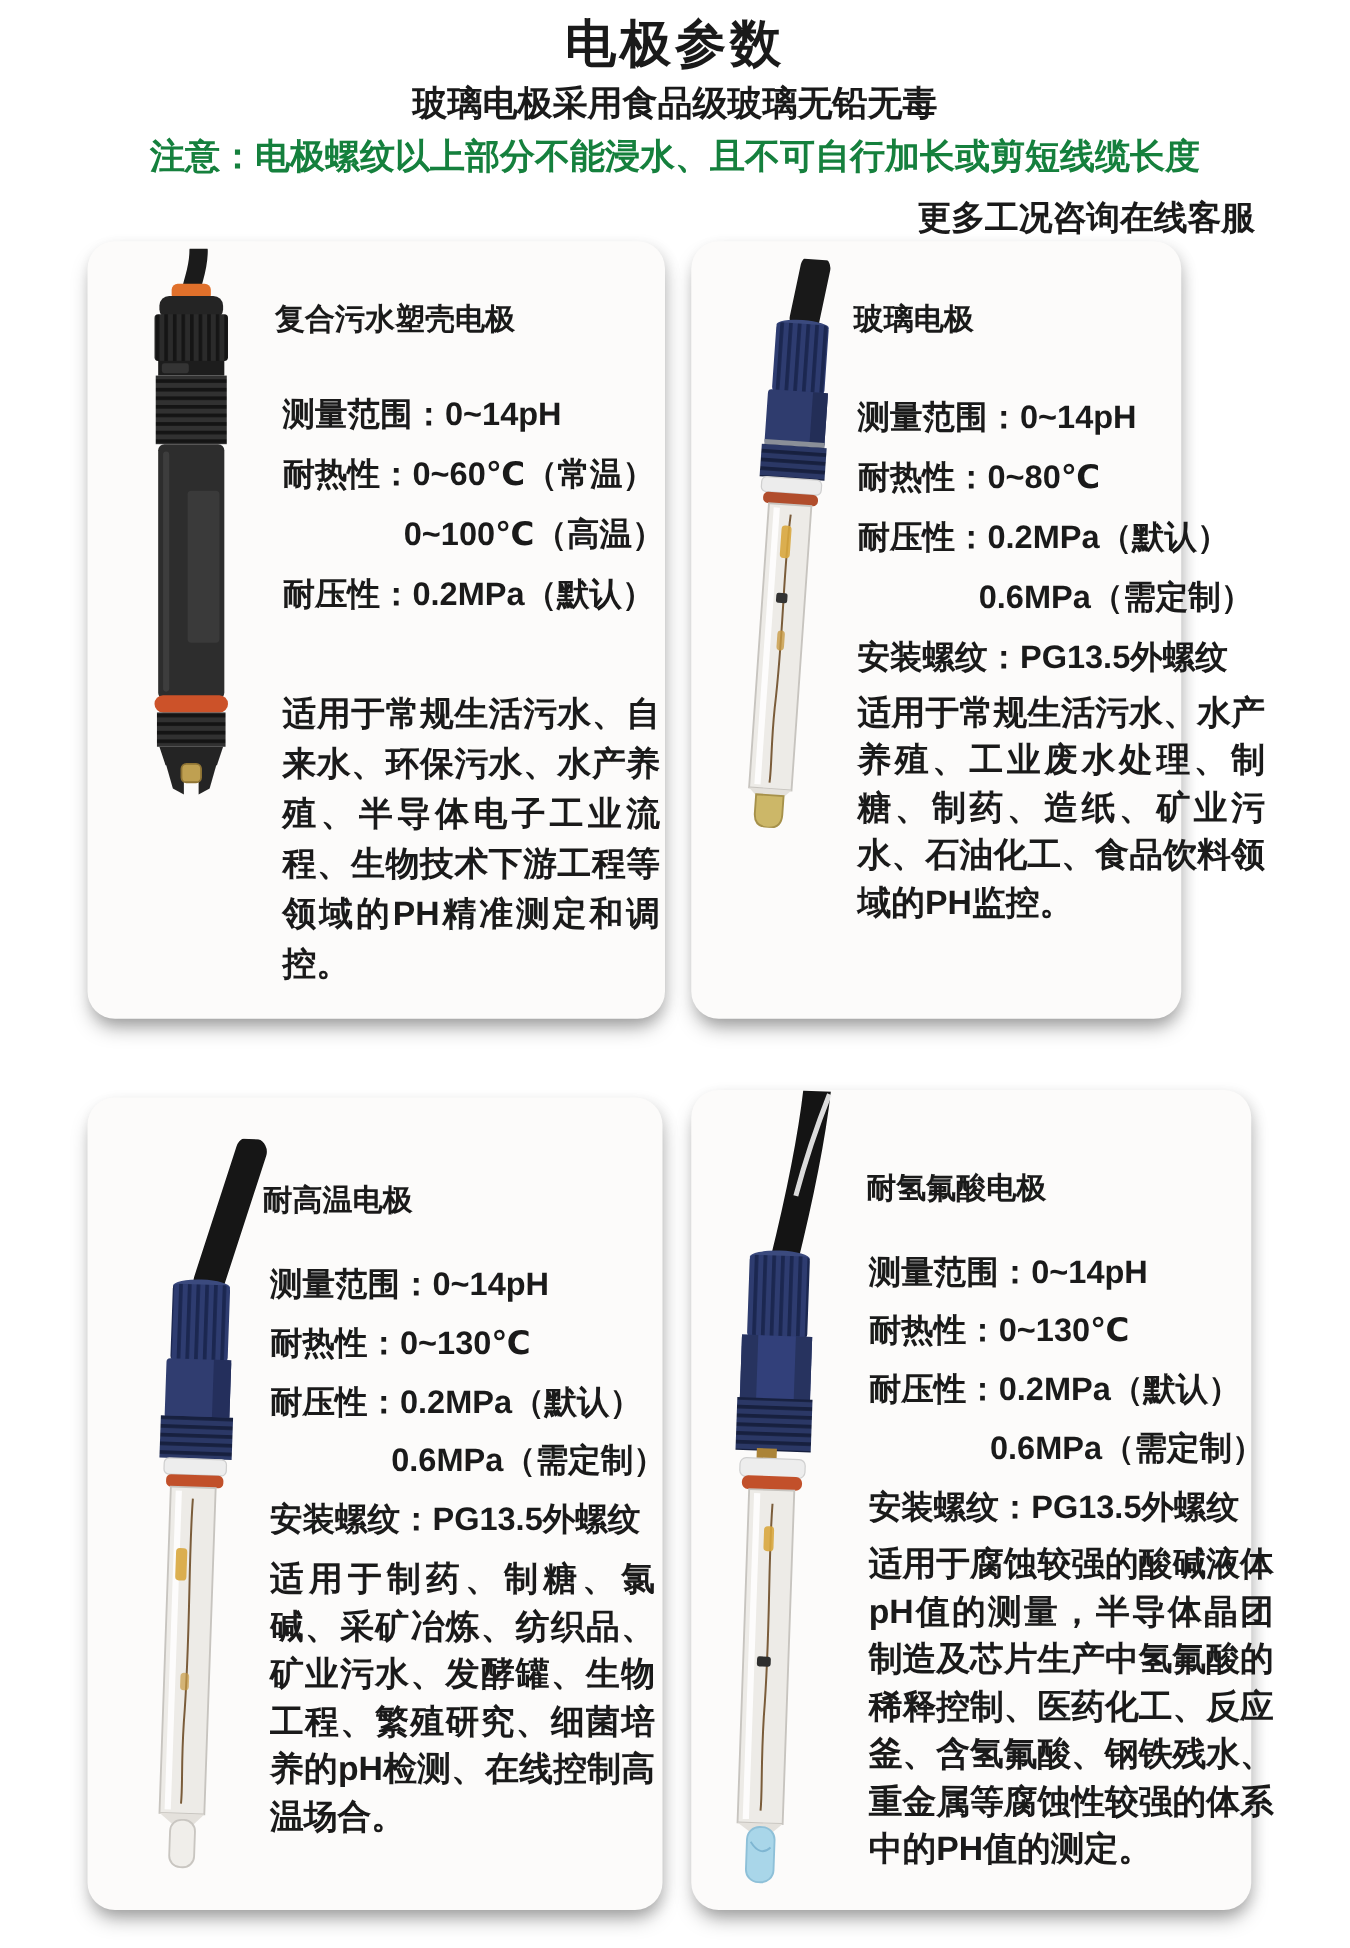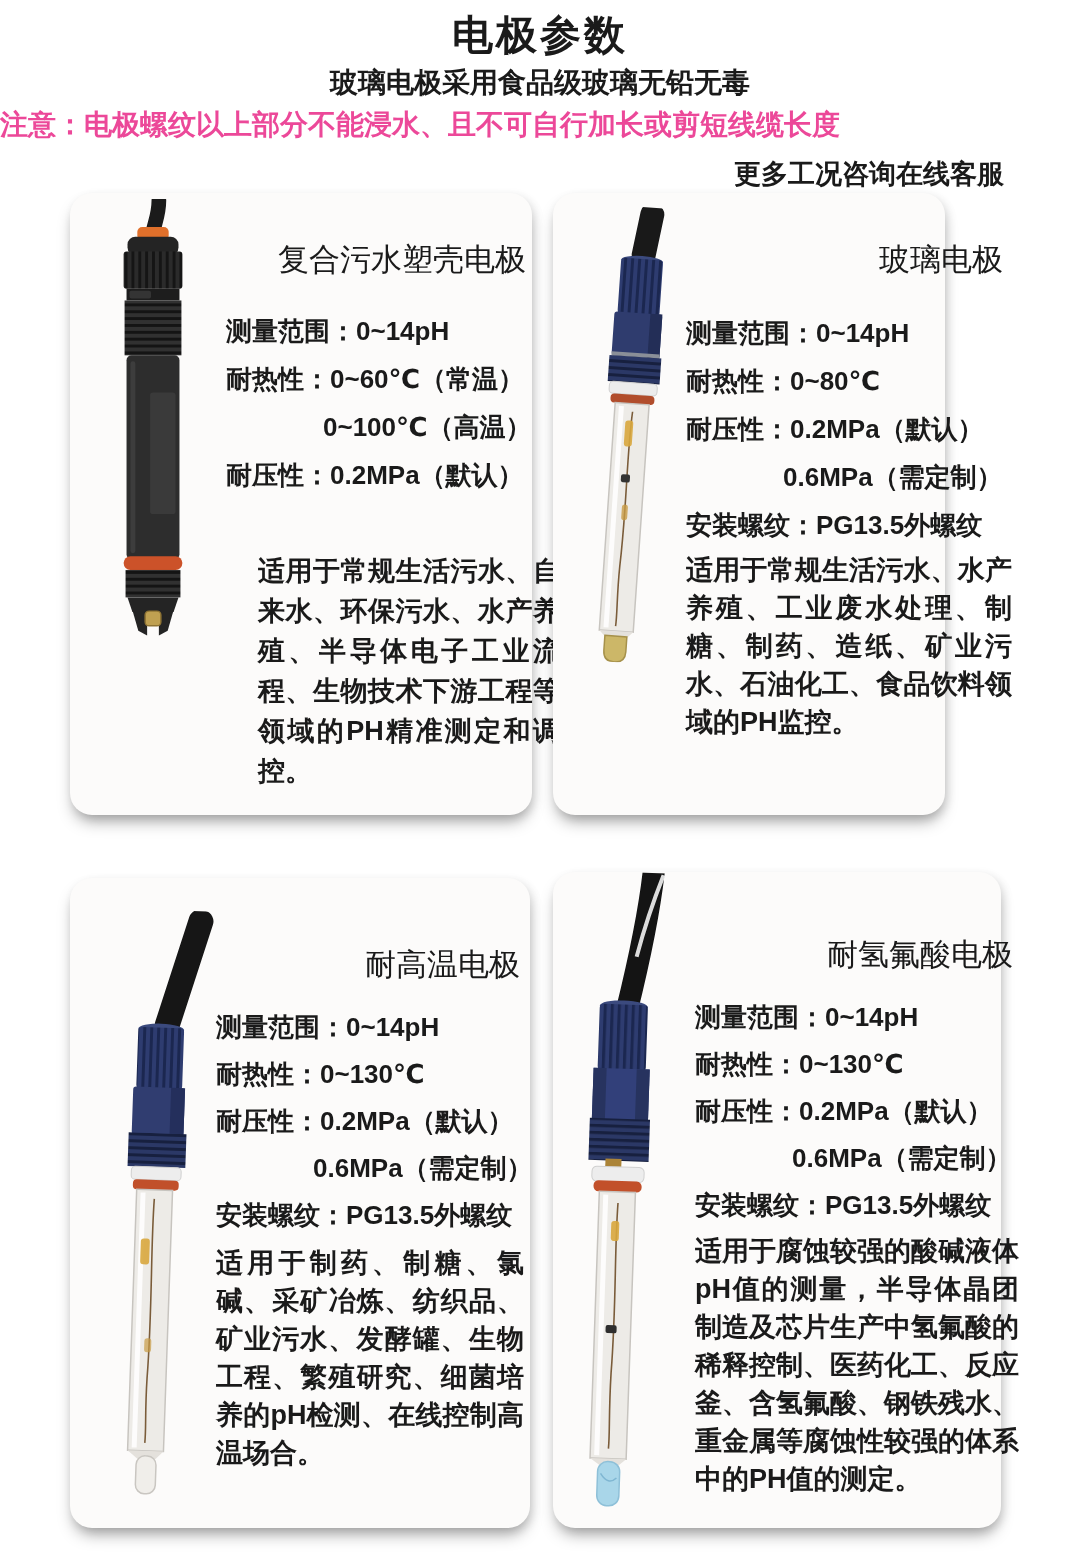--- a/index.html
+++ b/index.html
@@ -2,26 +2,26 @@
 <html><head>
 <meta charset="utf-8">
 <style>
   html,body{margin:0;padding:0;background:#ffffff;}
   .page{position:relative;width:1080px;height:1558px;background:#ffffff;overflow:hidden;
         font-family:"Liberation Sans","DejaVu Sans",sans-serif;color:#1a1a1a;border-radius:21px;}
   .hdr-title{position:absolute;top:8px;left:0;width:100%;text-align:center;
              font-size:41px;font-weight:700;letter-spacing:3px;}
   .hdr-sub{position:absolute;top:64px;left:0;width:100%;text-align:center;
            font-size:28px;font-weight:700;}
-  .hdr-warning{position:absolute;top:106px;left:0;width:100%;
-               font-size:28px;font-weight:700;color:#ec4899;}
+  .hdr-warning{position:absolute;top:106px;left:0;width:100%;text-align:center;
+               font-size:28px;font-weight:700;color:#15803d;}
   .hdr-service{position:absolute;top:156px;right:76px;font-size:27px;font-weight:700;}
   .card{position:absolute;background:#fcfbfa;border-radius:22px;
         box-shadow:0 10px 16px -4px rgba(0,0,0,0.35),3px 3px 10px rgba(0,0,0,0.10);}
-  .card-title{position:absolute;font-size:31px;font-weight:400;text-align:right;white-space:nowrap;}
+  .card-title{position:absolute;font-size:24px;font-weight:700;text-align:left;white-space:nowrap;}
   .specs{position:absolute;}
   .spec{font-size:26px;font-weight:700;white-space:nowrap;}
   .spec.indent{padding-left:97px;}
   .desc{position:absolute;font-size:27px;font-weight:700;text-align:justify;
         line-height:40px;word-break:break-all;}
   .electrode{position:absolute;}
 </style>
 </head>
 <body>
 
@@ -61,21 +61,21 @@
       <path d="M56 418 L71 418 L65 439 L56 444 Z" fill="#242424"></path>
       <rect x="42" y="419" width="16" height="15" rx="4" fill="#bfa051" stroke="#8f7434" stroke-width="1.5"></rect>
     </svg>
     <div class="card-title" style="left:150px;top:46px;width:306px;">复合污水塑壳电极</div>
     <div class="specs" style="left:156px;top:114px;line-height:48px;">
       <div class="spec">测量范围：0~14pH</div>
       <div class="spec">耐热性：0~60℃（常温）</div>
       <div class="spec indent">0~100℃（高温）</div>
       <div class="spec">耐压性：0.2MPa（默认）</div>
     </div>
-    <div class="desc" style="left:156px;top:358px;width:302px;margin-left:32px;">适用于常规生活污水、自来水、环保污水、水产养殖、半导体电子工业流程、生物技术下游工程等领域的PH精准测定和调控。</div>
+    <div class="desc" style="left:156px;top:358px;width:302px;">适用于常规生活污水、自来水、环保污水、水产养殖、半导体电子工业流程、生物技术下游工程等领域的PH精准测定和调控。</div>
   </div>
 
   <div class="card" style="left:553px;top:193px;width:392px;height:622px;">
     <svg class="electrode" style="left:42px;top:14px;transform:rotate(4deg);transform-origin:46px 70px;" width="92" height="456" viewBox="0 0 92 456">
       <defs>
         <pattern id="b-th" width="6" height="7" patternUnits="userSpaceOnUse">
           <rect width="6" height="7" fill="#2b3866"></rect>
             <rect width="6" height="3" fill="#17203f"></rect>
         </pattern>
         <pattern id="b-kn" width="7" height="6" patternUnits="userSpaceOnUse">

